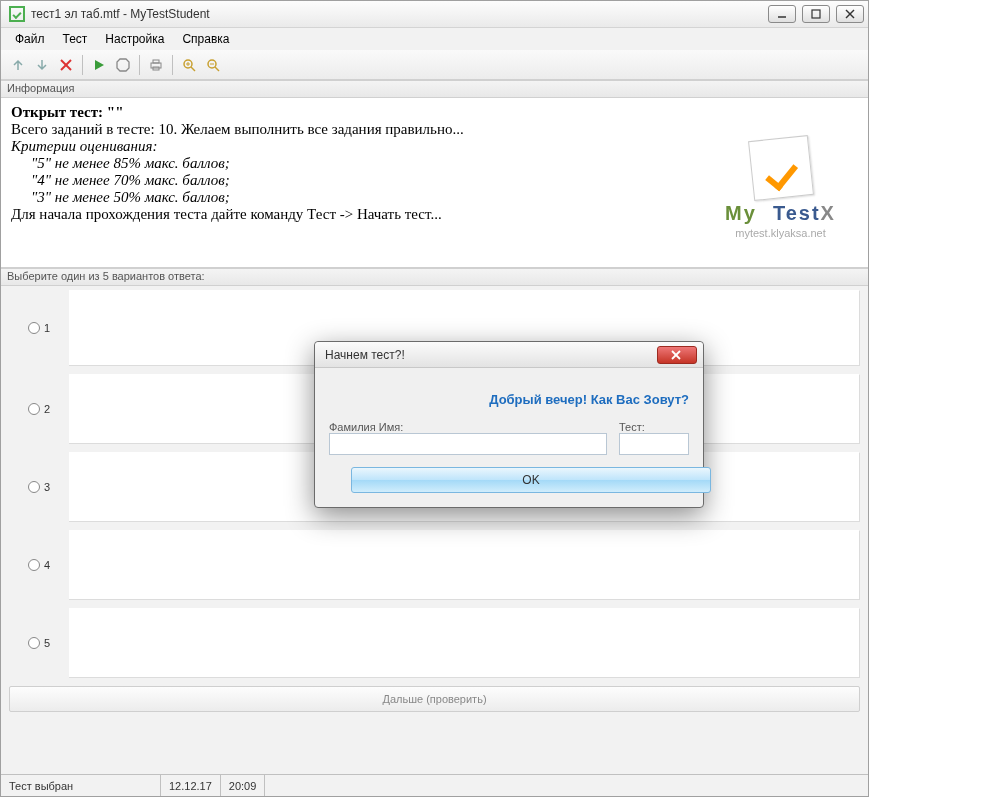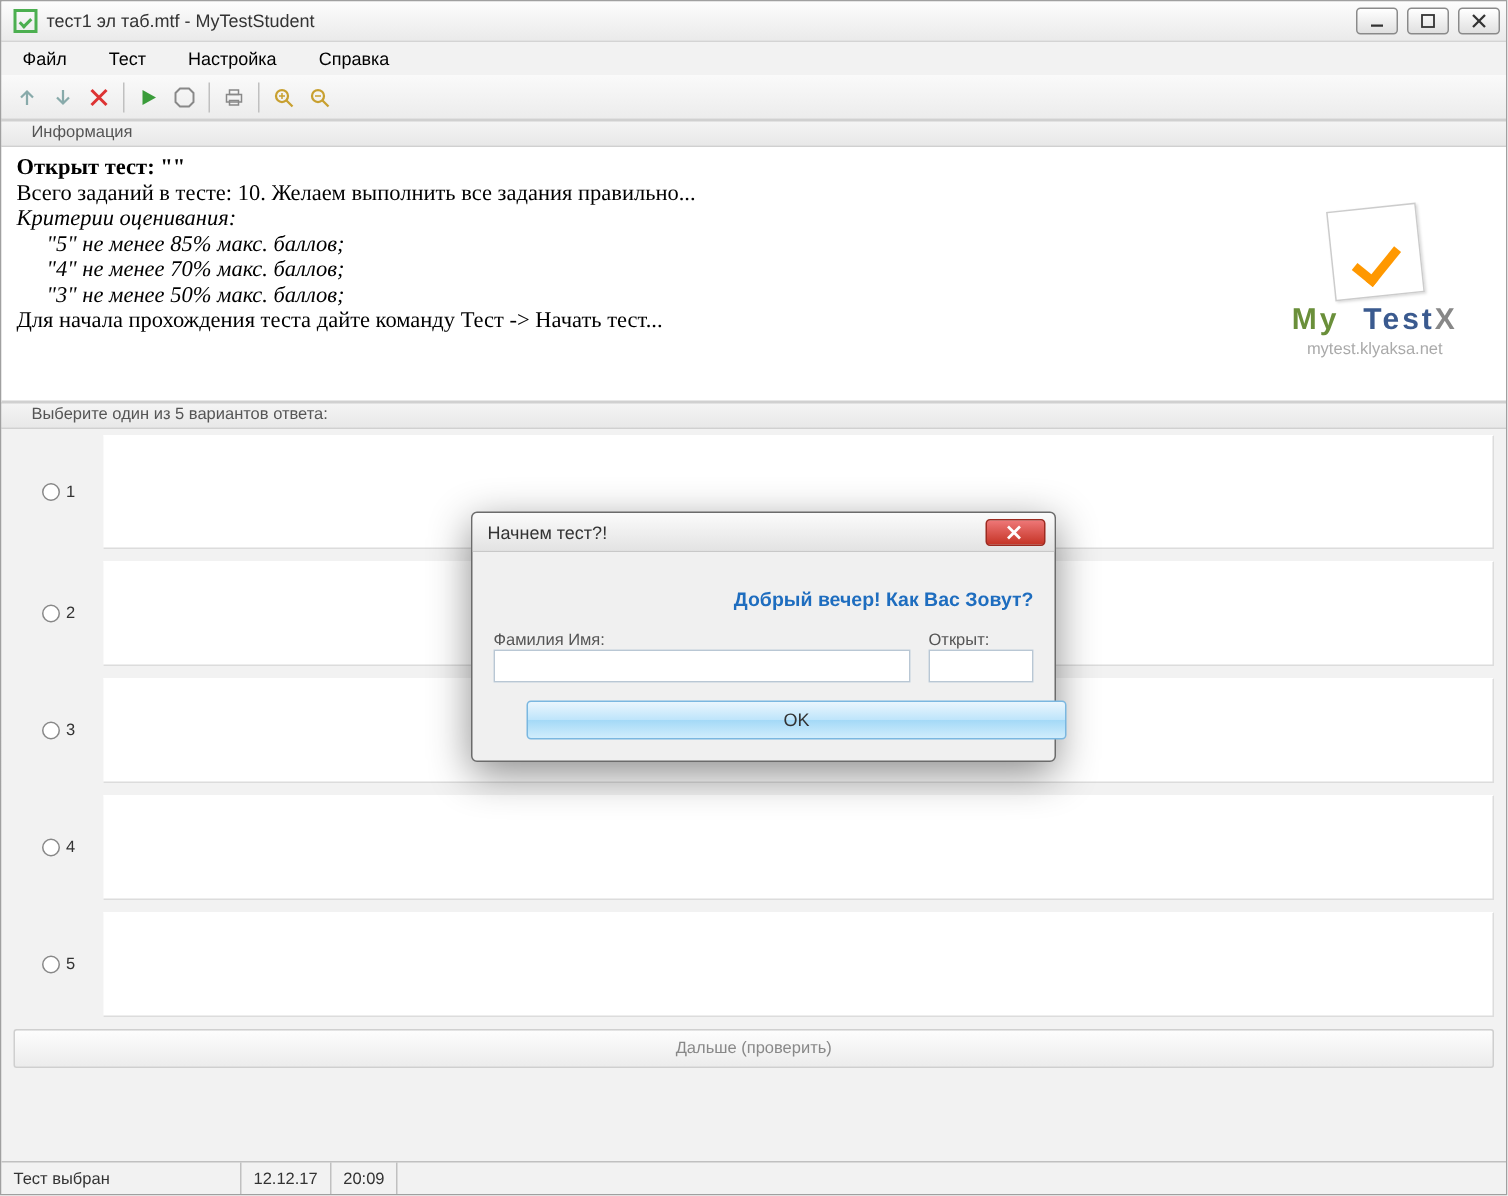--- a/index.html
+++ b/index.html
@@ -5,21 +5,21 @@
   * { box-sizing: border-box; }
   body {
     margin: 0; padding: 0;
     font-family: Tahoma, "Segoe UI", Arial, sans-serif;
     font-size: 11px;
     background: #fff;
     width: 1005px; height: 797px;
     overflow: hidden; position: relative;
   }
   .window {
-    width: 1005px; height: 797px;
+    width: 869px; height: 797px;
     background: linear-gradient(#f7f7f7, #ececec);
     border: 1px solid #a0a0a0;
     display: flex; flex-direction: column;
   }
   .titlebar {
     height: 27px; display: flex; align-items: center;
     background: linear-gradient(#fdfdfd,#eaeaea);
     padding: 0 4px 0 8px;
     border-bottom: 1px solid #d4d4d4;
   }
@@ -34,37 +34,37 @@
   }
   .titlebar .title { color:#333; font-size:12px;}
   .titlebar .win-controls { margin-left:auto; display:flex; gap:6px;}
   .wctrl {
     width:28px; height:18px; border:1px solid #8a8a8a; border-radius:3px;
     background: linear-gradient(#fff,#e0e0e0);
     display:flex; align-items:center; justify-content:center; font-size:10px; color:#333;
     cursor:pointer;
   }
   .menubar {
-    height:22px; display:flex; align-items:center; gap:12px;
+    height:22px; display:flex; align-items:center; gap:2px;
     padding:0 6px; background:#f2f2f2;
     font-size:12px;
   }
   .menubar .mi { padding:2px 8px; border-radius:2px; cursor:default;}
   .toolbar {
     height:30px; display:flex; align-items:center; gap:2px;
     padding:0 6px; background:linear-gradient(#fafafa,#ececec);
     border-bottom:1px solid #d0d0d0;
   }
   .tbtn {
     width:22px; height:22px; display:flex; align-items:center; justify-content:center;
     border-radius:2px; cursor:pointer;
   }
   .tsep { width:1px; height:20px; background:#c0c0c0; margin:0 3px;}
   .section-label {
-    height:18px; padding:1px 20px; font-size:11px; color:#555;
+    height:18px; padding:1px 6px; font-size:11px; color:#555;
     background:linear-gradient(#f4f4f4,#e8e8e8); border-top:1px solid #d0d0d0; border-bottom:1px solid #d0d0d0;
   }
   .info-pane {
     background:#fff; padding:6px 10px 6px 10px;
     border-bottom:1px solid #d0d0d0;
     position:relative; min-height:170px;
     font-family: "Times New Roman", serif; font-size:15px; color:#000;
   }
   .info-pane .bold { font-weight:bold; }
   .info-pane .italic { font-style:italic; }
@@ -317,19 +317,19 @@
     </div>
   </div>
   <div class="dbody">
     <div class="dgreet">Добрый вечер! Как Вас Зовут?</div>
     <div class="drow">
       <div class="dfield name">
         <span>Фамилия Имя:</span>
         <input class="dinput" value="" style="">
       </div>
       <div class="dfield class">
-        <span>Открыт:</span>
+        <span>Тест:</span>
         <input class="dinput" value="" style="">
       </div>
     </div>
     <button class="dok">OK</button>
   </div>
 </div>
 
 </body></html>

